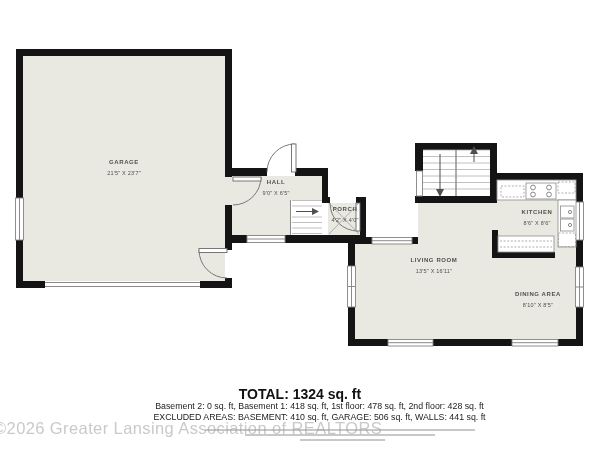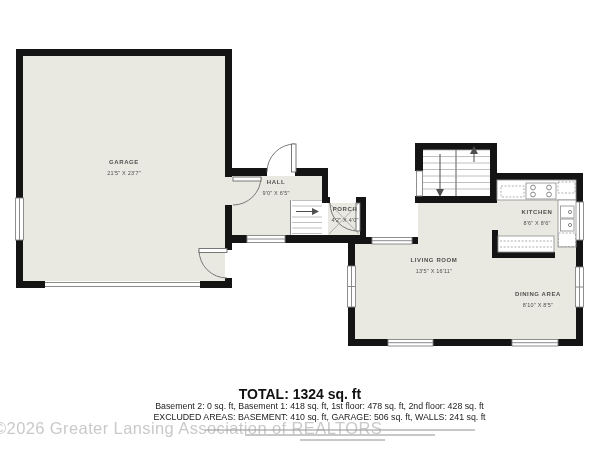--- a/index.html
+++ b/index.html
@@ -255,20 +255,20 @@
   <div class="room-label" style="left:538px;top:291px">
     <div class="rn">DINING AREA</div>
     <div class="rd">8'10" X 8'5"</div>
   </div>
 
   <div class="watermark">©2026 Greater Lansing Association of REALTORS</div>
 
   <div class="summary">
     <div class="total-line">TOTAL: 1324 sq. ft</div>
     <div class="sline">Basement 2: 0 sq. ft, Basement 1: 418 sq. ft, 1st floor: 478 sq. ft, 2nd floor: 428 sq. ft</div>
-    <div class="sline">EXCLUDED AREAS: BASEMENT: 410 sq. ft, GARAGE: 506 sq. ft, WALLS: 241 sq. ft</div>
+    <div class="sline">EXCLUDED AREAS: BASEMENT: 410 sq. ft, GARAGE: 506 sq. ft, WALLS: 441 sq. ft</div>
   </div>
 
   <div class="fineprint fp1"></div>
   <div class="fineprint fp2"></div>
   <div class="fineprint fp3"></div>
 
 </div>
 
 </body></html>

